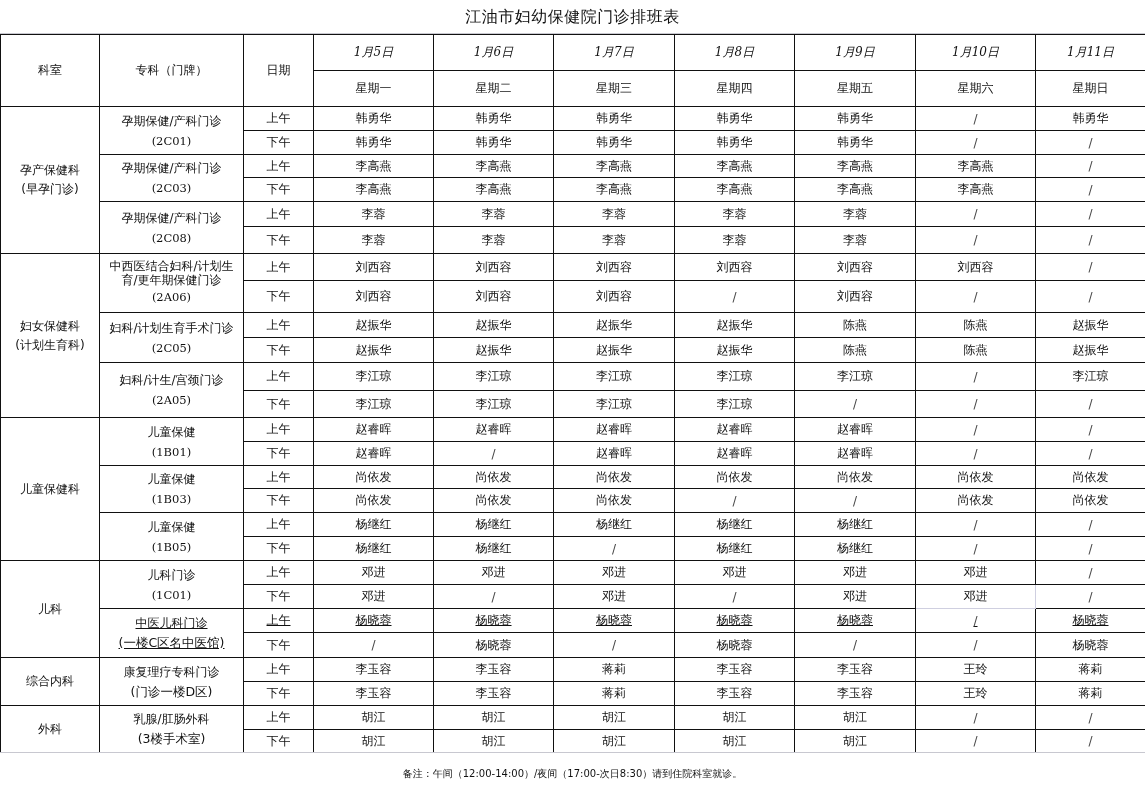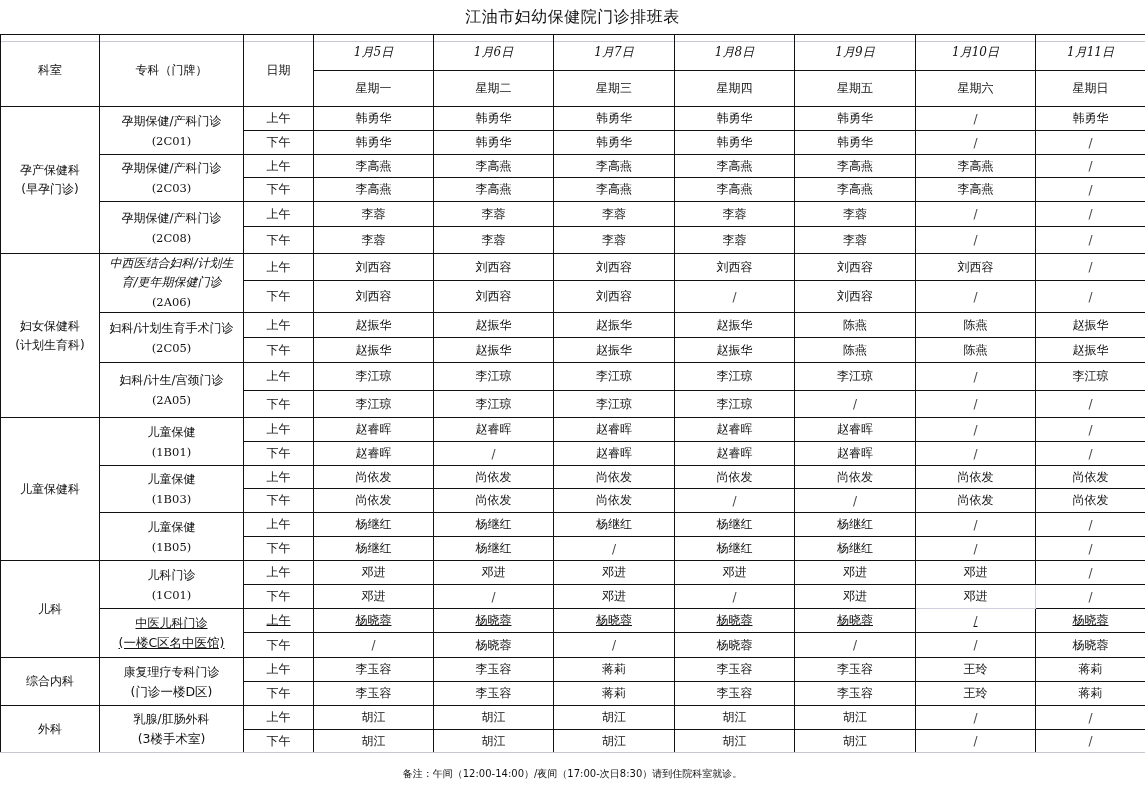--- a/index.html
+++ b/index.html
@@ -1,18 +1,18 @@
 <!DOCTYPE html>
 <html><head>
 <meta charset="utf-8">
 <style>
   html, body { margin: 0; padding: 0; background: #ffffff; }
   body { width: 1145px; height: 794px; position: relative; overflow: hidden;
          font-family: "DejaVu Sans", "Liberation Sans", sans-serif; color: #111; }
-  .title { position: absolute; left: 0; top: 0; width: 1145px; height: 42px;
+  .title { position: absolute; left: 0; top: 0; width: 1145px; height: 34px;
            text-align: center; line-height: 34px; font-size: 16px; letter-spacing: 0.5px;
            border-bottom: 1px solid #c8c8d0; box-sizing: border-box; }
   table.sched { position: absolute; left: 0; top: 34px; border-collapse: collapse;
                 table-layout: fixed; width: 1145px; }
   table.sched td { border: 1.5px solid #111; text-align: center; vertical-align: middle;
                    font-size: 12px; padding: 0; overflow: hidden; white-space: nowrap; }
   table.sched tr.h1 td { height: 35px; }
   table.sched tr.h2 td { height: 35px; }
   .hdr-cell { font-size: 12.5px; }
   .date-cell { font-family: "DejaVu Serif", "Liberation Serif", serif; font-size: 11.5px; font-style: italic; }
@@ -143,21 +143,21 @@
         <td>李蓉</td>
         <td class="slash">/</td>
         <td class="slash">/</td>
       </tr>
       <tr style="height: 27px;">
         <td rowspan="6" class="dept">
           <div>妇女保健科</div>
           <div>(计划生育科)</div>
         </td>
         <td rowspan="2" class="spec">
-          <span class="nm" style="padding: 0px 2px; line-height: 19px; font-style: italic;">中西医结合妇科/计划生育/更年期保健门诊</span>
+          <span class="nm" style="padding: 0px 2px; line-height: 14px;">中西医结合妇科/计划生育/更年期保健门诊</span>
           <span class="room">(2A06)</span>
         </td>
         <td class="period">上午</td>
         <td>刘西容</td>
         <td>刘西容</td>
         <td>刘西容</td>
         <td>刘西容</td>
         <td>刘西容</td>
         <td>刘西容</td>
         <td class="slash">/</td>

